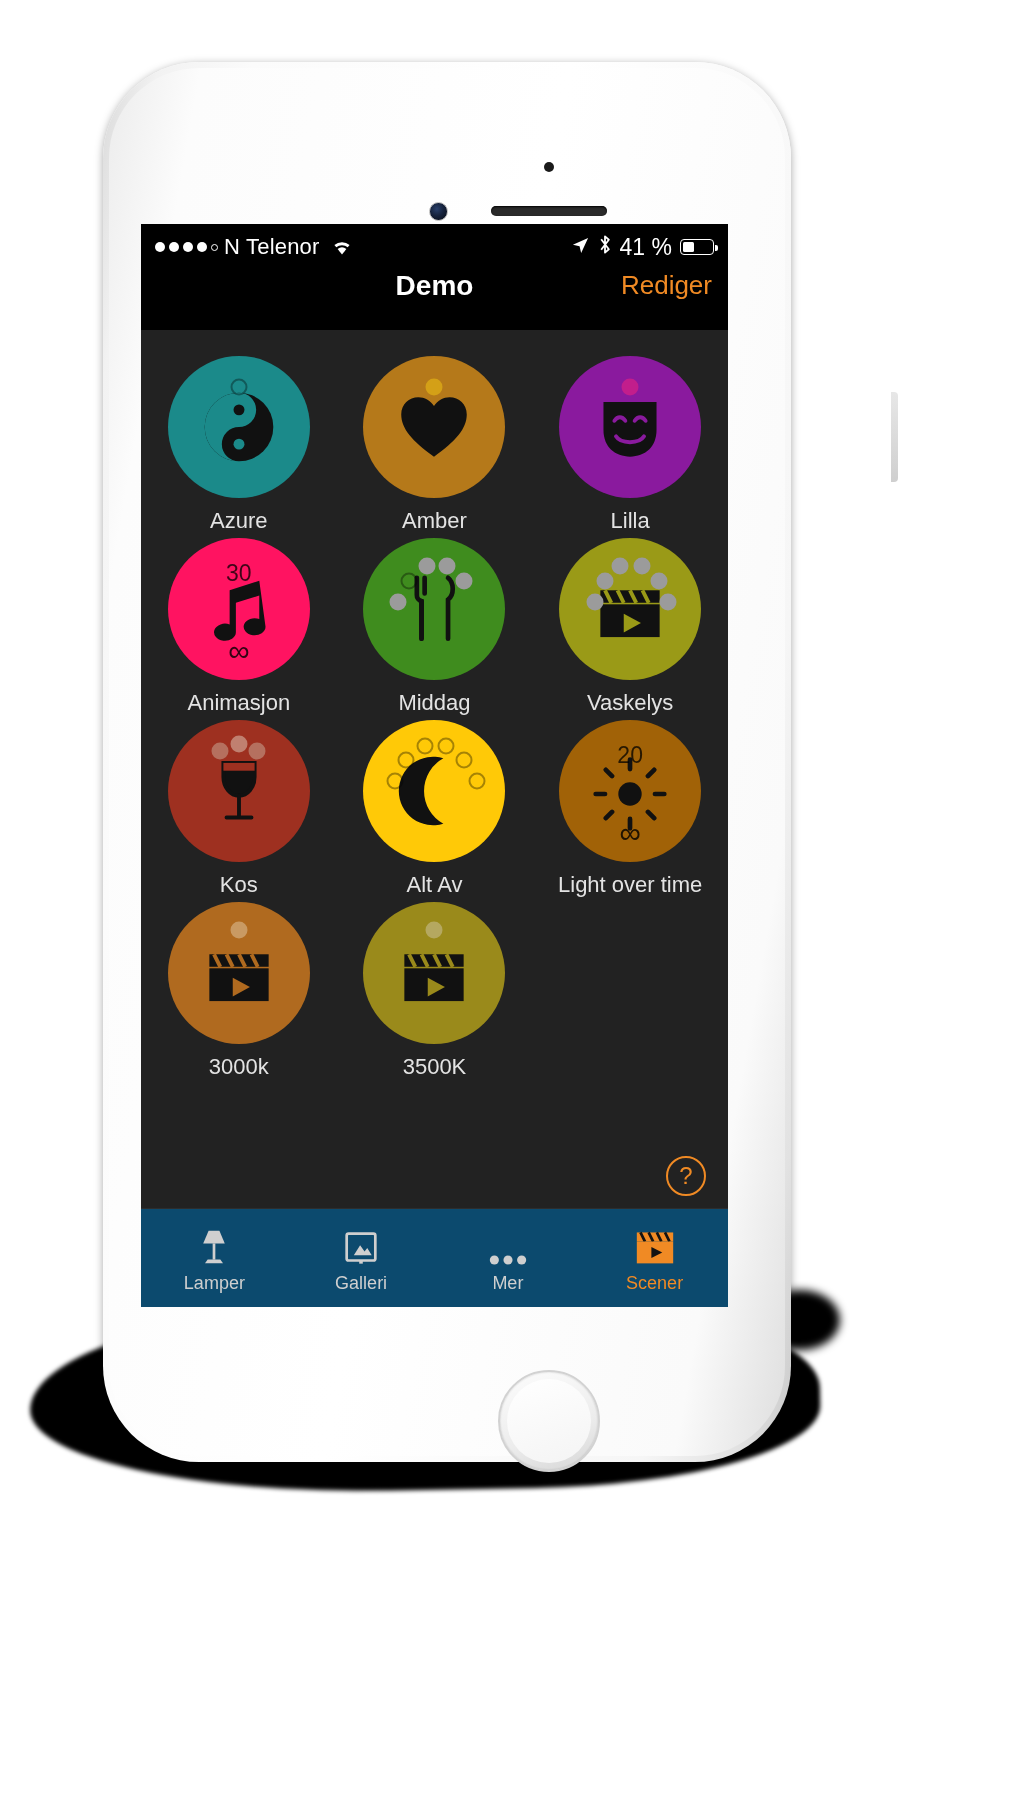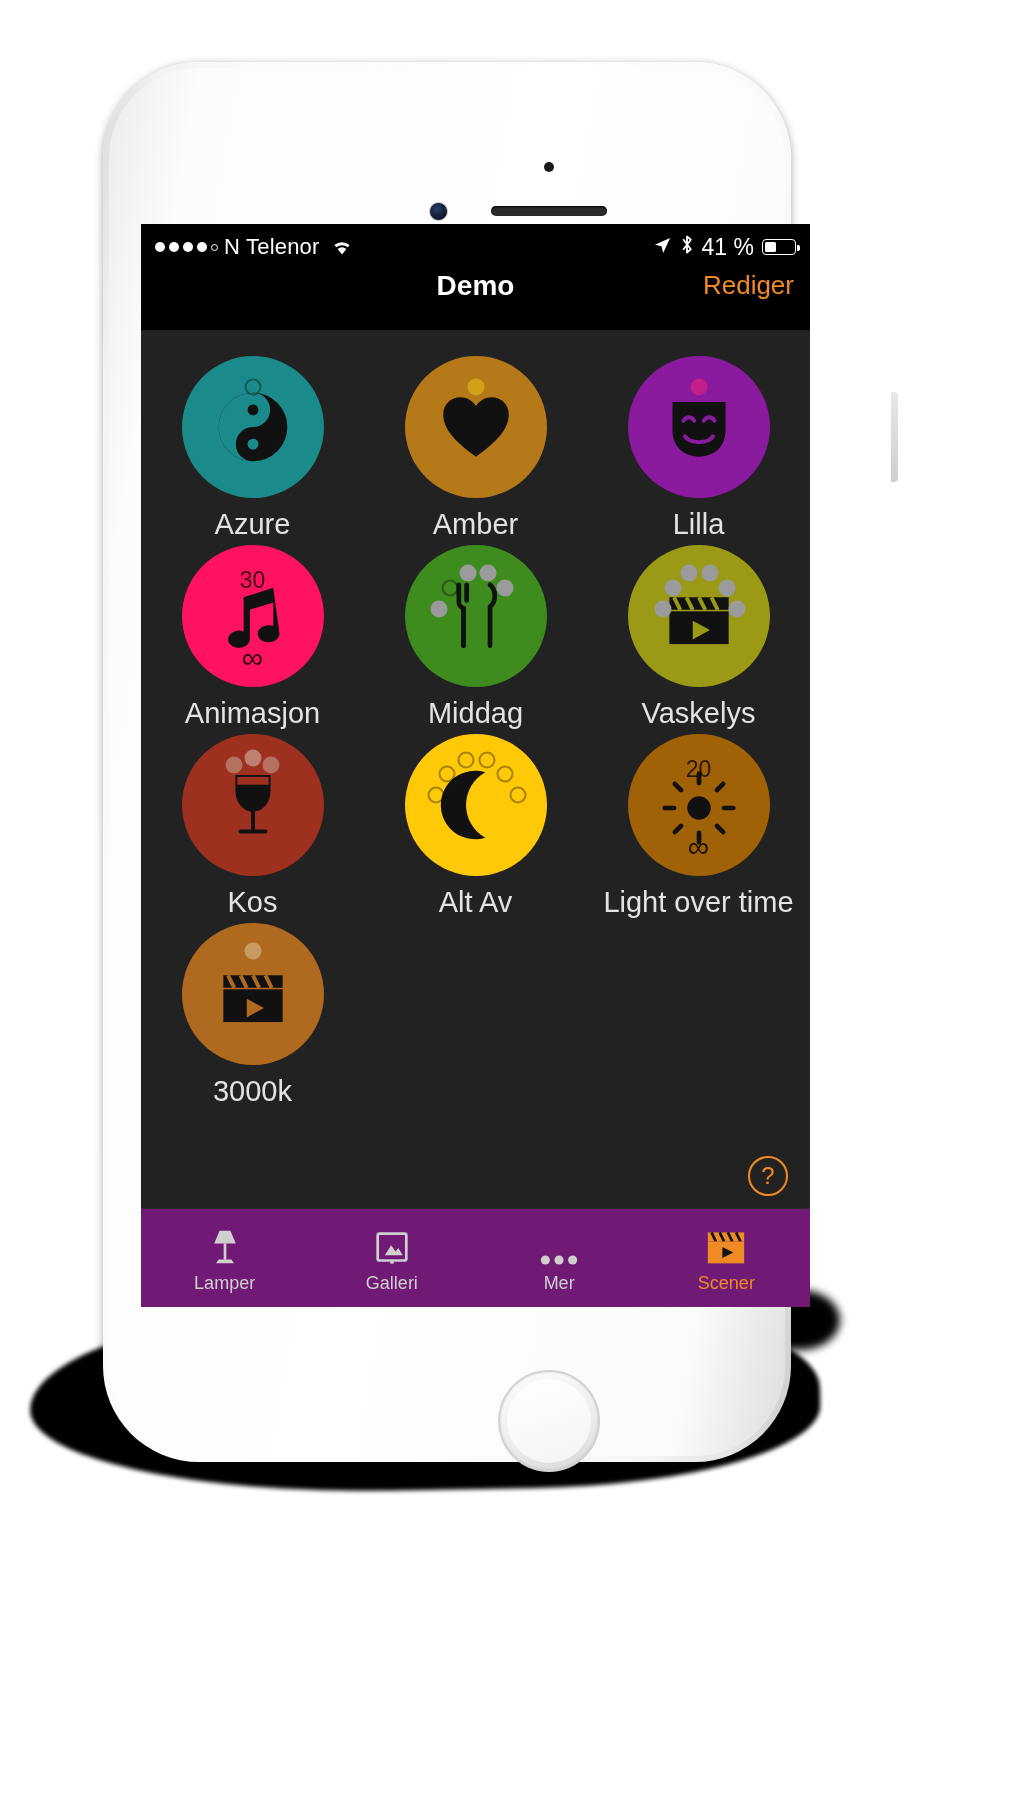--- a/index.html
+++ b/index.html
@@ -107,21 +107,21 @@
     left: 7px; top: 7px; right: 7px; bottom: 7px;
     border-radius: 50%;
     background: linear-gradient(160deg, #ffffff, #f4f4f4);
   }
 
   
   .screen {
     position: absolute;
     left: 141px;
     top: 224px;
-    width: 669px;
+    width: 587px;
     height: 1083px;
     background: #000;
     overflow: hidden;
   }
 
   
   .status-bar {
     height: 46px;
     background: #000;
     color: #fff;
@@ -206,21 +206,21 @@
   }
   .tile {
     width: 142px; height: 142px;
     border-radius: 50%;
     position: relative;
     display:flex; align-items:center; justify-content:center;
   }
   .tile-label {
     margin-top: 10px;
     color: #e3e3e3;
-    font-size: 29px;
+    font-size: 22px;
     white-space: nowrap;
   }
 
   
   .bulbs { position: absolute; inset: 0; }
   .bulb {
     position: absolute;
     width: 17px; height: 17px;
     border-radius: 50%;
     transform: translate(-50%, -50%);
@@ -257,21 +257,21 @@
     display:flex; align-items:center; justify-content:center;
     font-size: 24px;
     background: transparent;
   }
 
   
   .tab-bar {
     position: absolute;
     left: 0; right: 0; bottom: 0;
     height: 99px;
-    background: #701a75;
+    background: #0c4a6e;
     border-top: 1px solid #2d2d2d;
     display: flex;
   }
   .tab {
     flex: 1;
     display: flex;
     flex-direction: column;
     align-items: center;
     justify-content: center;
     gap: 6px;
@@ -505,20 +505,36 @@
               <svg class="glyph" viewBox="0 0 100 100">
     <rect x="12" y="26" width="76" height="16" fill="#111"></rect>
     <path d="M18 26l8 16M34 26l8 16M50 26l8 16M66 26l8 16" stroke="#b06a1f" stroke-width="5"></path>
     <rect x="12" y="44" width="76" height="42" fill="#111"></rect>
     <path d="M42 56l22 12-22 12z" fill="#b06a1f"></path>
               </svg>
             </div>
           </div>
           <div class="tile-label">3000k</div>
         </div>
+        <div class="cell">
+          <div class="tile" style="background: rgb(154, 138, 27);">
+            <div class="bulbs">
+              <span class="bulb" style="left: 50%; top: 20%; background: rgb(181, 168, 96);"></span>
+            </div>
+            <div>
+              <svg class="glyph" viewBox="0 0 100 100">
+    <rect x="12" y="26" width="76" height="16" fill="#111"></rect>
+    <path d="M18 26l8 16M34 26l8 16M50 26l8 16M66 26l8 16" stroke="#9a8a1b" stroke-width="5"></path>
+    <rect x="12" y="44" width="76" height="42" fill="#111"></rect>
+    <path d="M42 56l22 12-22 12z" fill="#9a8a1b"></path>
+              </svg>
+            </div>
+          </div>
+          <div class="tile-label">3500K</div>
+        </div>
       </div>
 
     <div class="help-btn">?</div>
   </div>
 
   <div class="tab-bar" id="tab-bar">
       <div class="tab">
         <div class="tab-ico">
           <svg width="36" height="40" viewBox="0 0 40 44">
     <path d="M8 18L14 4h12l6 14z" fill="#cfcfcf"></path>

